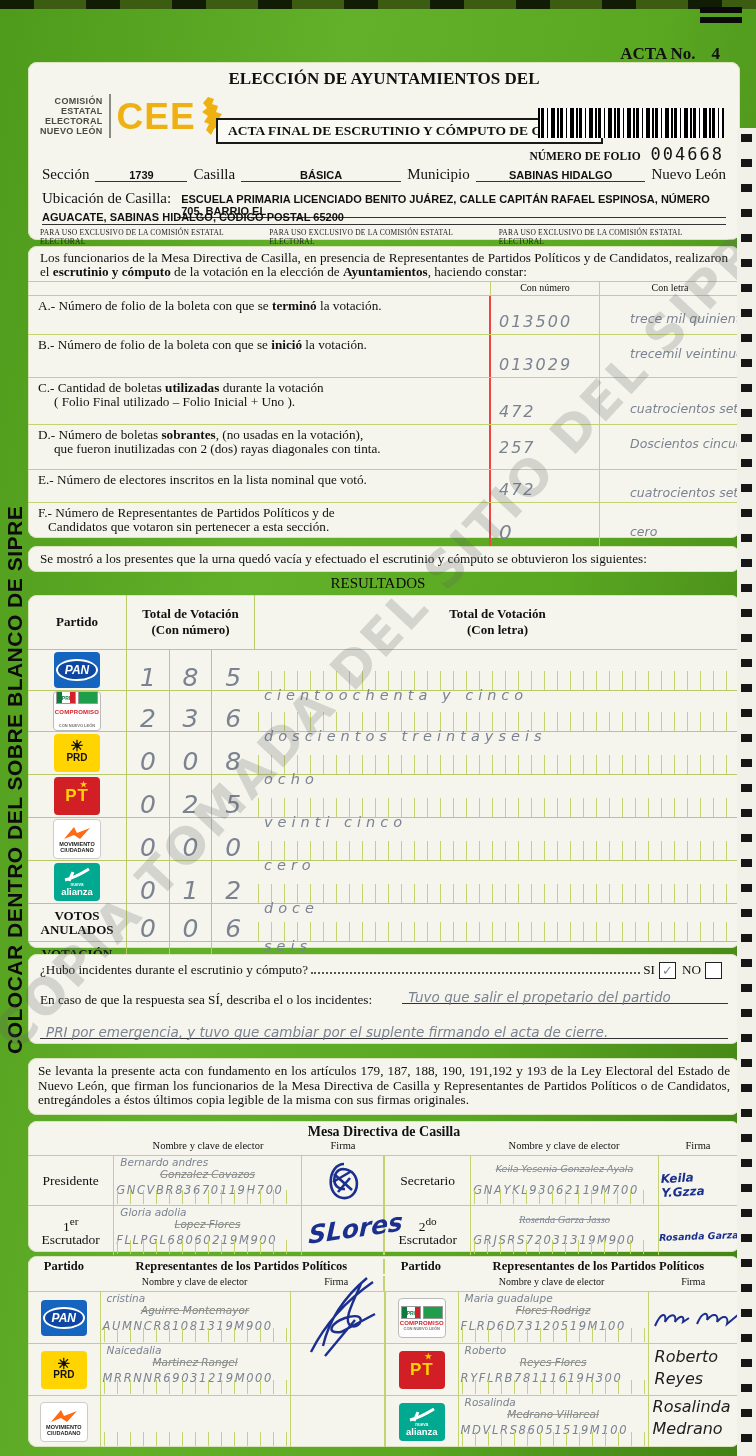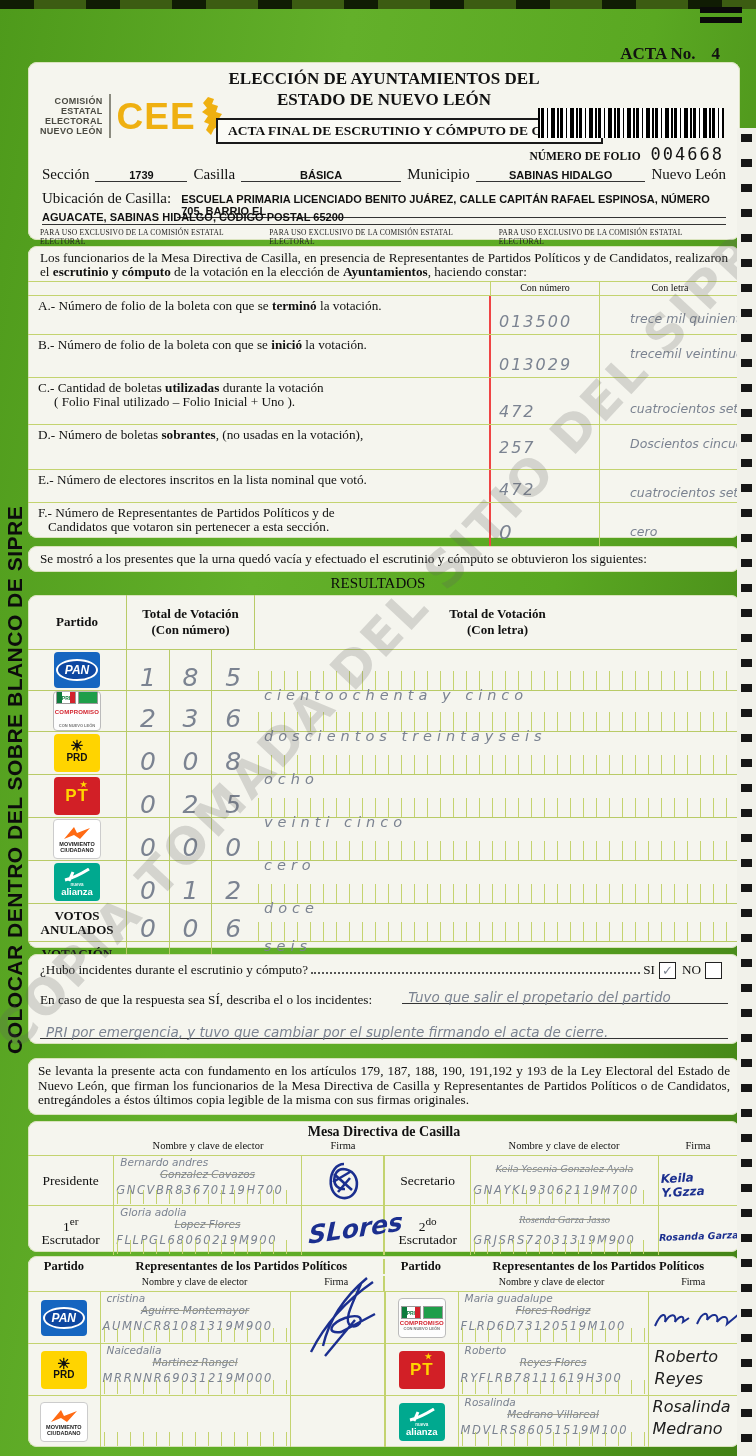--- a/index.html
+++ b/index.html
@@ -156,21 +156,20 @@
 
   <div class="sidenote">COLOCAR DENTRO DEL SOBRE BLANCO DE SIPRE</div>
 
   <div class="acta-no">
     <span>ACTA No.</span><span class="num">4</span>
   </div>
 
   <div class="box" style="top:62px;height:178px;">
     <div class="hd-title">
       <div>ELECCIÓN DE AYUNTAMIENTOS DEL</div>
-      <div>ESTADO DE NUEVO LEÓN</div>
     </div>
     <div class="org">
       <div class="org-txt">
         <div>COMISIÓN</div>
         <div>ESTATAL</div>
         <div>ELECTORAL</div>
         <div>NUEVO LEÓN</div>
       </div>
       <div class="org-div"></div>
       <div class="org-cee">CEE</div>
@@ -238,21 +237,21 @@
         <div class="s-l2">( Folio Final utilizado – Folio Inicial + Uno ).</div></div>
       <div class="s-num">
           <span class="hand">472</span>
         </div>
       <div class="s-let">
           <span class="hand">cuatrocientos setenta y dos</span>
         </div>
     </div>
     <div class="s-row" style="height:44px;">
       <div class="s-label"><span>D.- Número de boletas </span><b>sobrantes</b><span>, (no usadas en la votación),</span>
-        </div>
+        <div class="s-l2">que fueron inutilizadas con 2 (dos) rayas diagonales con tinta.</div></div>
       <div class="s-num">
           <span class="hand" style="bottom:12px;">257</span>
         </div>
       <div class="s-let">
           <span class="hand" style="bottom:18px;">Doscientos cincuenta y siete</span>
         </div>
     </div>
     <div class="s-row" style="height:32px;">
       <div class="s-label"><span>E.- Número de electores inscritos en la lista nominal que votó.</span></div>
       <div class="s-num">

